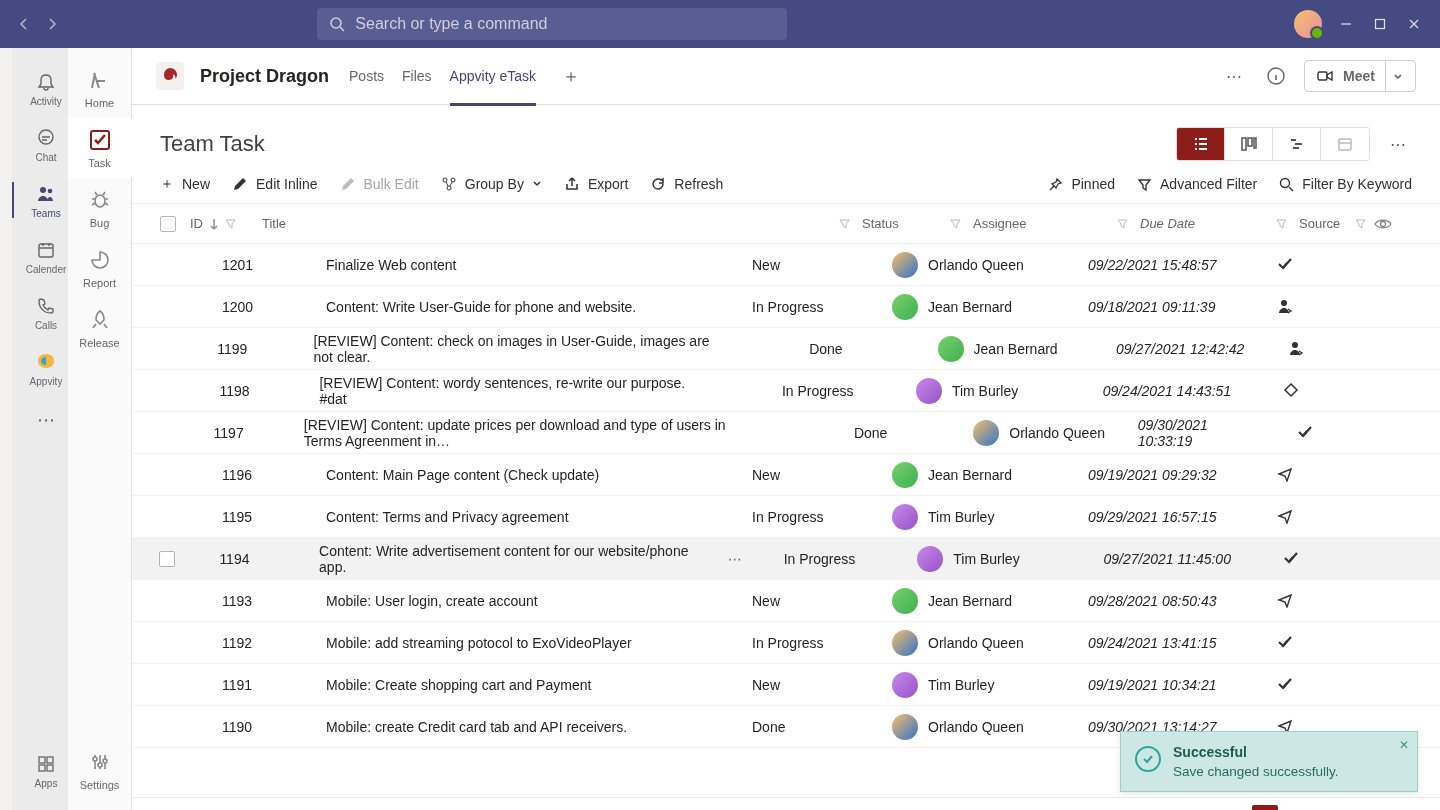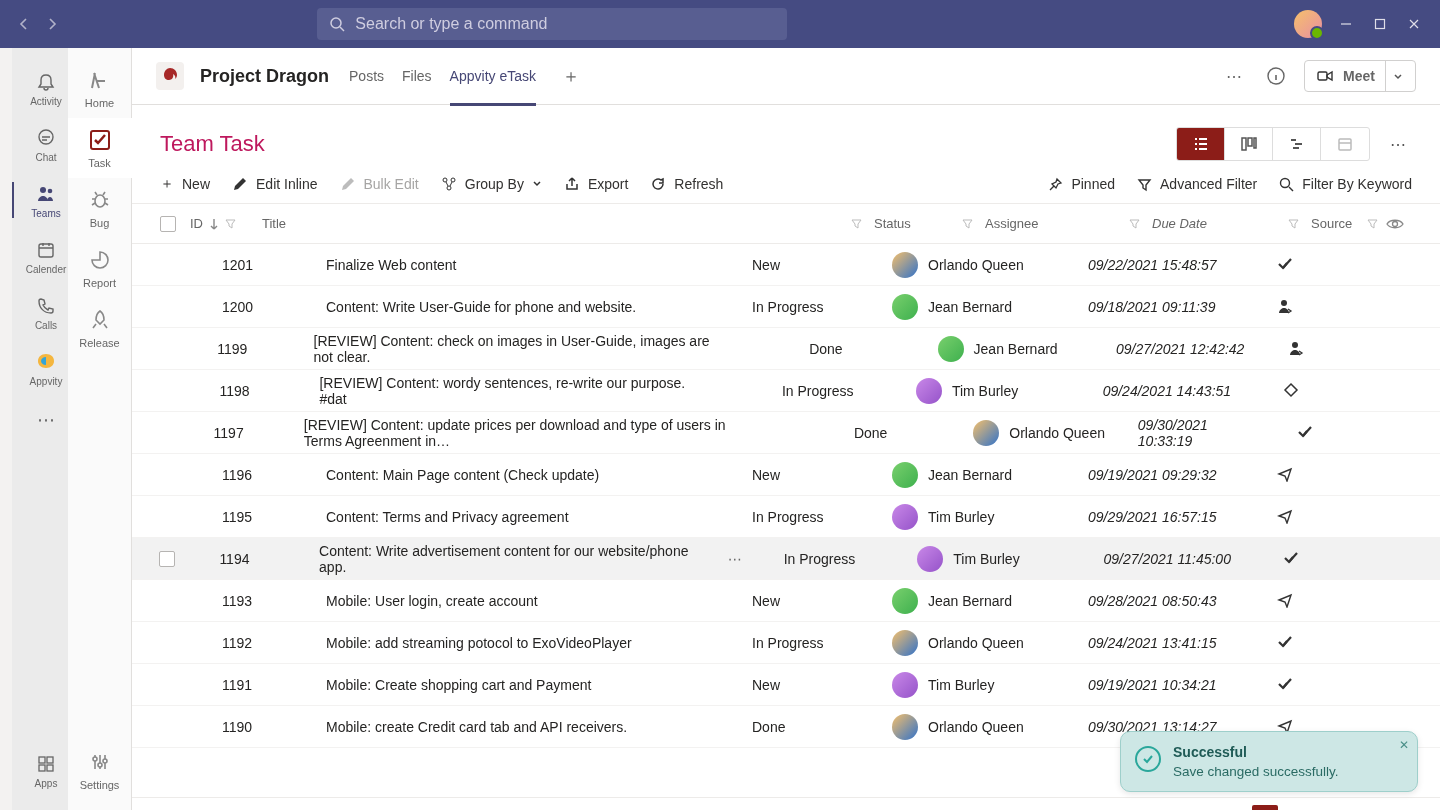--- a/index.html
+++ b/index.html
@@ -41,36 +41,36 @@
 .chanhead .tab.active { color:#464775; font-weight:400; }
 .chanhead .tab.active::after { content:""; position:absolute; left:0; right:0; bottom:-1px; height:3px; background:#464775; }
 .chanhead .tab-add { color:#666; font-size:18px; cursor:pointer; margin-left: 8px; }
 .chanhead .right { margin-left:auto; display:flex; align-items:center; gap:14px; color:#666; }
 .chanhead .meet-btn { height:32px; border:1px solid #d1d0cf; background:#fff; border-radius:4px; display:flex; align-items:center; padding:0 6px 0 12px; gap:10px; font-size:14px; cursor:pointer; }
 .chanhead .meet-btn .chev { width:24px; border-left:1px solid #d1d0cf; height:100%; display:flex; align-items:center; justify-content:center; }
 .icon-btn { width:28px; height:28px; display:flex; align-items:center; justify-content:center; cursor:pointer; }
 
 
 .pagehead { padding: 22px 28px 6px; display:flex; align-items:center; }
-.pagehead .ptitle { font-size:22px; font-weight:400; color:#be185d;text-align:right; }
+.pagehead .ptitle { font-size:22px; font-weight:400; color:#404040;text-align:right; }
 .pagehead .viewswitch { margin-left:auto; display:flex; border:1px solid #ddd; border-radius:3px; overflow:hidden; }
 .pagehead .vs { width:48px; height:32px; display:flex; align-items:center; justify-content:center; cursor:pointer; border-right:1px solid #ddd; color:#555; }
 .pagehead .vs:last-child { border-right:none; }
 .pagehead .vs.active { background:#8c1d18; color:#fff; }
 .pagehead .more { margin-left:14px; color:#555; cursor:pointer; }
 
 
 .toolbar { padding: 8px 28px 10px; display:flex; align-items:center; gap:22px; font-size:14px; color:#323130; border-bottom:1px solid #edebe9; }
 .toolbar .tbtn { display:flex; align-items:center; gap:8px; cursor:pointer; }
 .toolbar .tbtn.disabled { color:#a6a5a4; cursor:default; }
 .toolbar .right { margin-left:auto; display:flex; gap:22px; }
 
 
 .grid { height: calc(100% - 57px - 66px - 46px - 40px); overflow:hidden; }
-.ghead { display:flex; align-items:center; height:40px; border-bottom:1px solid #edebe9; font-size:13px; color:#666; padding: 0 28px 0 14px; }
+.ghead { display:flex; align-items:center; height:40px; border-bottom:1px solid #edebe9; font-size:13px; color:#666; padding: 0 40px 0 14px; }
 .col-chk { width:44px; display:flex; justify-content:center; }
 .col-id { width:72px; display:flex; align-items:center; gap:6px; }
 .col-title { flex: 1 1 auto; display:flex; align-items:center; gap:8px; }
 .col-status { width:108px; }
 .col-assignee { width:164px; }
 .col-due { width:156px;font-style:italic; }
 .col-source { width:70px; }
 .col-eye { width:34px; display:flex; justify-content:center; }
 .sort-ic, .filter-ic { color:#999; }
 .chk { width:16px; height:16px; border:1px solid #b6b4b2; border-radius:2px; background:#fff; cursor:pointer; }
@@ -89,21 +89,21 @@
 
 .src-ic { width:18px; height:18px; display:inline-flex; align-items:center; justify-content:center; color:#333; }
 
 
 .gridfoot { height:40px; border-top:1px solid #edebe9; display:flex; align-items:center; padding:0 28px; font-size:13px; color:#555; }
 .pager { margin-left:auto; display:flex; align-items:center; gap:2px; }
 .pager .pg { width:26px; height:26px; display:flex; align-items:center; justify-content:center; cursor:pointer; color:#555; border-radius:2px; }
 .pager .pg.num.active { background:#8c1d18; color:#fff; }
 
 
-.toast { position:absolute; right:22px; bottom:18px; width:298px; background:#cde7e5; border:1px solid #9ecfcb; border-radius:10px; padding:12px 34px 12px 14px; display:flex; gap:12px; align-items:flex-start; box-shadow: 0 2px 6px rgba(0,0,0,.1); }
+.toast { position:absolute; right:22px; bottom:18px; width:298px; background:#cde7e5; border:1px solid #9ecfcb; border-radius:0; padding:12px 34px 12px 14px; display:flex; gap:12px; align-items:flex-start; box-shadow: 0 2px 6px rgba(0,0,0,.1); }
 .toast .ticon { width:26px; height:26px; border:2px solid #2aa79b; border-radius:50%; display:flex; align-items:center; justify-content:center; color:#2aa79b; flex-shrink:0; margin-top:2px; }
 .toast .ttitle { font-weight:600; font-size:14px; color:#1f5b56; margin-bottom:4px; }
 .toast .tmsg { font-size:13.5px; color:#2a6b64; }
 .toast .tclose { position:absolute; right:8px; top:6px; color:#4a8f88; cursor:pointer; font-size:12px; }
 
 svg { display:block; }
 </style>
 </head>
 <body>
 

